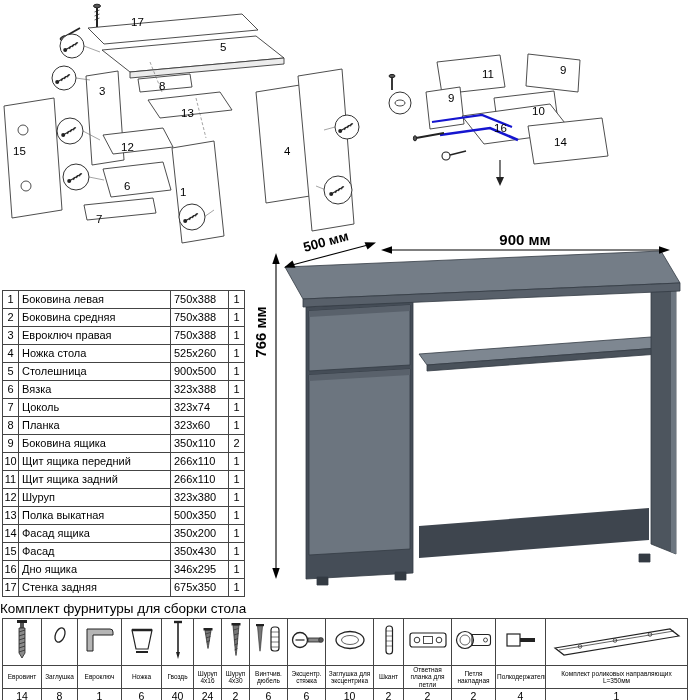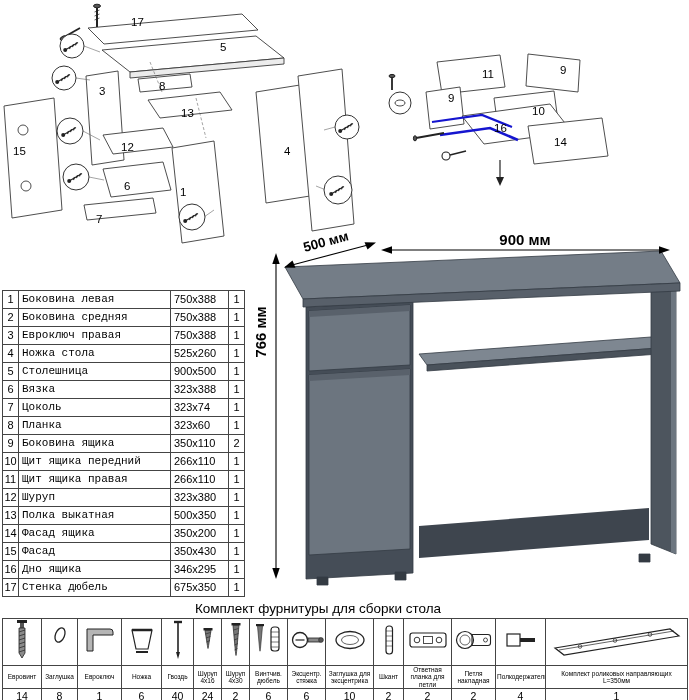--- a/index.html
+++ b/index.html
@@ -6,24 +6,24 @@
   html, body {
     width: 689px; height: 700px; background: #fff;
     font-family: "Liberation Sans", sans-serif; color: #000;
     position: relative; overflow: hidden;
   }
   .abs { position: absolute; }
   table { border-collapse: collapse; }
   .parts { font-size: 11px; }
   .parts td { border: 1px solid #444; height: 18px; padding: 0 3px; white-space: nowrap; line-height: 1; }
   .parts .c-num  { width: 16px; text-align: center; padding: 0 1px; }
-  .parts .c-name { width: 152px; font-family: Liberation Mono, monospace; }
+  .parts .c-name { width: 152px; }
   .parts .c-size { width: 58px; }
   .parts .c-qty  { width: 16px; text-align: center; padding: 0 1px; }
-  .hw-title { left: 0; top: 601px; width: 592px; text-align: center; font-size: 13.5px; padding-left: 44px; }
+  .hw-title { left: 0; top: 601px; width: 592px; font-size: 13.5px; }
   .hw { table-layout: fixed; width: 686px; }
   .hw td { border: 1px solid #444; text-align: center; vertical-align: middle; overflow: hidden; }
   .hw tr.r-icon td { height: 47px; }
   .hw tr.r-name td { font-size: 6.5px; line-height: 1.15; height: 15px; padding: 0 1px; }
   .hw tr.r-qty td  { font-size: 10.5px; height: 15px; }
   svg text { font-family: "Liberation Sans", sans-serif; }
 </style>
 </head>
 <body>
 
@@ -203,21 +203,21 @@
           <td class="c-qty">2</td>
         </tr>
       <tr>
           <td class="c-num">10</td>
           <td class="c-name">Щит ящика передний</td>
           <td class="c-size">266x110</td>
           <td class="c-qty">1</td>
         </tr>
       <tr>
           <td class="c-num">11</td>
-          <td class="c-name">Щит ящика правая</td>
+          <td class="c-name">Щит ящика задний</td>
           <td class="c-size">266x110</td>
           <td class="c-qty">1</td>
         </tr>
       <tr>
           <td class="c-num">12</td>
           <td class="c-name">Шуруп</td>
           <td class="c-size">323x380</td>
           <td class="c-qty">1</td>
         </tr>
       <tr>
@@ -239,21 +239,21 @@
           <td class="c-qty">1</td>
         </tr>
       <tr>
           <td class="c-num">16</td>
           <td class="c-name">Дно ящика</td>
           <td class="c-size">346x295</td>
           <td class="c-qty">1</td>
         </tr>
       <tr>
           <td class="c-num">17</td>
-          <td class="c-name">Стенка дюбель</td>
+          <td class="c-name">Стенка задняя</td>
           <td class="c-size">675x350</td>
           <td class="c-qty">1</td>
         </tr>
     </tbody>
   </table>
 
   <svg class="abs" style="left:253px;top:232px" width="436" height="368" viewBox="0 0 436 368">
     <g stroke="#333b44" stroke-width="0.8" stroke-linejoin="round">
       <path d="M166,294 L396,276 L396,308 L166,326 Z" fill="#3e454e" stroke="none"></path>
       <path d="M166,122 L398,105 L406,116 L174,133 Z" fill="#7e8791"></path>

